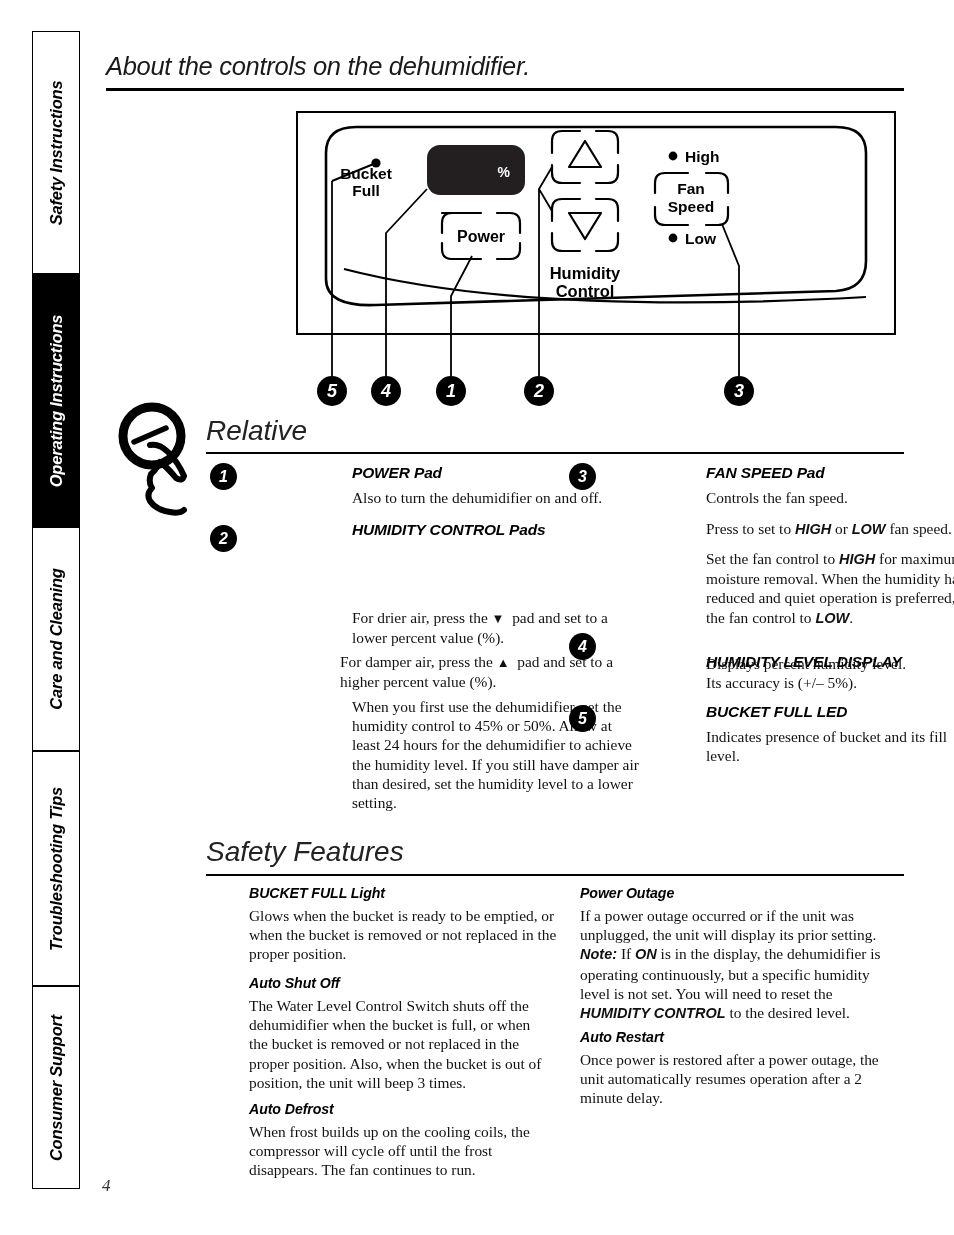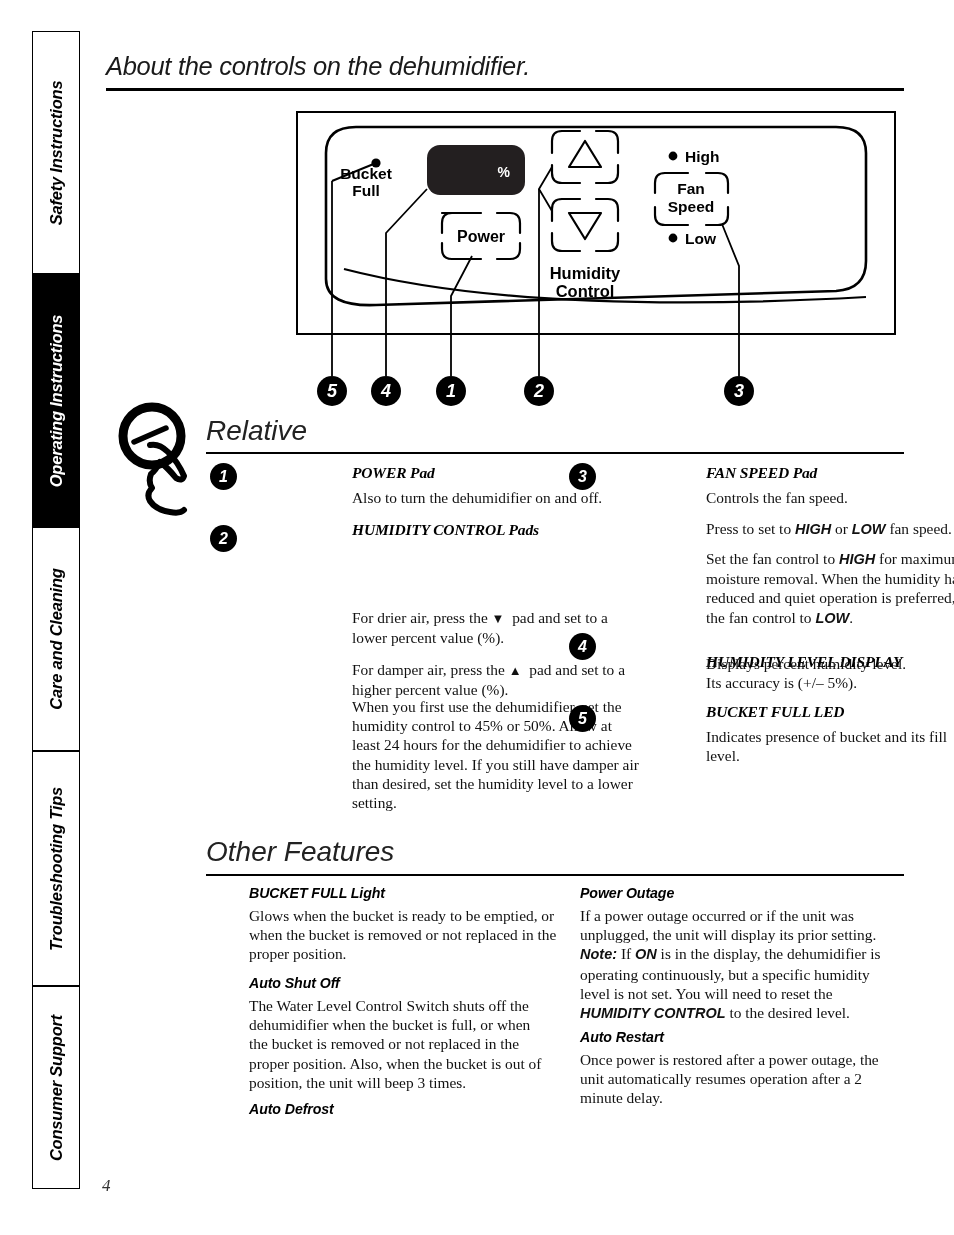--- a/index.html
+++ b/index.html
@@ -143,21 +143,21 @@
     color: #fff;
     font-family: "Liberation Sans", sans-serif;
     font-weight: bold;
     font-style: italic;
     font-size: 16px;
     text-align: center;
     line-height: 27px;
   }
   .item-head {
     position: absolute;
-    font-family: Liberation Serif, serif;
+    font-family: Liberation Sans, sans-serif;
     font-weight: bold;
     font-style: italic;
     font-size: 15.5px;
     letter-spacing: -0.15px;
     color: #000;
     white-space: nowrap;
   }
   .body-text {
     position: absolute;
     font-family: "Liberation Serif", serif;
@@ -312,48 +312,49 @@
   <div class="section-head" style="left:106px; top:415px;">Relative</div>
   <div class="section-rule" style="left:106px; top:452px; width:698px;"></div>
 
   <div class="num-badge" style="left:110px; top:463px;">1</div>
   <div class="item-head" style="left:252px; top:464px;">POWER Pad</div>
   <div class="body-text" style="left:252px; top:488px; width:300px;">Also to turn the dehumidifier on and off.</div>
 
   <div class="num-badge" style="left:110px; top:525px;">2</div>
   <div class="item-head" style="left:252px; top:521px;">HUMIDITY CONTROL Pads</div>
   <div class="body-text" style="left:252px; top:608px; width:292px;">For drier air, press the&nbsp;<span class="tri">▼</span>&nbsp; pad and set to a lower percent value (%).</div>
-  <div class="body-text" style="left:252px; top:652px; width:292px;margin-top:8px;">For damper air, press the&nbsp;<span class="tri">▲</span>&nbsp; pad and set to a higher percent value (%).</div>
+  <div class="body-text" style="left:240px; top:652px; width:292px;">For damper air, press the&nbsp;<span class="tri">▲</span>&nbsp; pad and set to a higher percent value (%).</div>
   <div class="body-text" style="left:252px; top:697px; width:288px;">When you first use the dehumidifier, set the humidity control to 45% or 50%. Allow at least 24 hours for the dehumidifier to achieve the humidity level. If you still have damper air than desired, set the humidity level to a lower setting.</div>
 
   <div class="num-badge" style="left:469px; top:463px;">3</div>
   <div class="item-head" style="left:606px; top:464px;">FAN SPEED Pad</div>
   <div class="body-text" style="left:606px; top:488px; width:290px;">Controls the fan speed.</div>
   <div class="body-text" style="left:606px; top:519px; width:290px;">Press to set to <span class="cond">HIGH</span> or <span class="cond">LOW</span> fan speed.</div>
   <div class="body-text" style="left:606px; top:549px; width:292px;">Set the fan control to <span class="cond">HIGH</span> for maximum moisture removal. When the humidity has been reduced and quiet operation is preferred, set the fan control to <span class="cond">LOW</span>.</div>
 
   <div class="num-badge" style="left:469px; top:633px;">4</div>
   <div class="item-head" style="left:606px; top:630px;margin-top:23px;">HUMIDITY LEVEL DISPLAY</div>
   <div class="body-text" style="left:606px; top:654px; width:300px;">Displays percent humidity level.</div>
   <div class="body-text" style="left:606px; top:673px; width:300px;">Its accuracy is (+/– 5%).</div>
 
   <div class="num-badge" style="left:469px; top:705px;">5</div>
   <div class="item-head" style="left:606px; top:703px;">BUCKET FULL LED</div>
   <div class="body-text" style="left:606px; top:727px; width:260px;">Indicates presence of bucket and its fill level.</div>
 
-  <div class="section-head" style="left:106px; top:836px;">Other Features</div>
+  <div class="section-head" style="left:106px; top:836px;">Safety Features</div>
   <div class="section-rule" style="left:106px; top:874px; width:698px;"></div>
 
   <div class="feat-head" style="left:149px; top:885px;">BUCKET FULL Light</div>
   <div class="body-text" style="left:149px; top:906px; width:310px;">Glows when the bucket is ready to be emptied, or when the bucket is removed or not replaced in the proper position.</div>
 
   <div class="feat-head" style="left:149px; top:975px;">Auto Shut Off</div>
   <div class="body-text" style="left:149px; top:996px; width:303px;">The Water Level Control Switch shuts off the dehumidifier when the bucket is full, or when the bucket is removed or not replaced in the proper position. Also, when the bucket is out of position, the unit will beep 3 times.</div>
 
   <div class="feat-head" style="left:149px; top:1101px;">Auto Defrost</div>
+  <div class="body-text" style="left:149px; top:1122px; width:300px;">When frost builds up on the cooling coils, the compressor will cycle off until the frost disappears. The fan continues to run.</div>
 
   <div class="feat-head" style="left:480px; top:885px;">Power Outage</div>
   <div class="body-text" style="left:480px; top:906px; width:318px;">If a power outage occurred or if the unit was unplugged, the unit will display its prior setting. <span class="cond">Note:</span> If <span class="cond">ON</span> is in the display, the dehumidifier is operating continuously, but a specific humidity level is not set. You will need to reset the <span class="cond">HUMIDITY CONTROL</span> to the desired level.</div>
 
   <div class="feat-head" style="left:480px; top:1029px;">Auto Restart</div>
   <div class="body-text" style="left:480px; top:1050px; width:310px;">Once power is restored after a power outage, the unit automatically resumes operation after a 2 minute delay.</div>
 
   <div class="page-num">4</div>
 </div>
 

